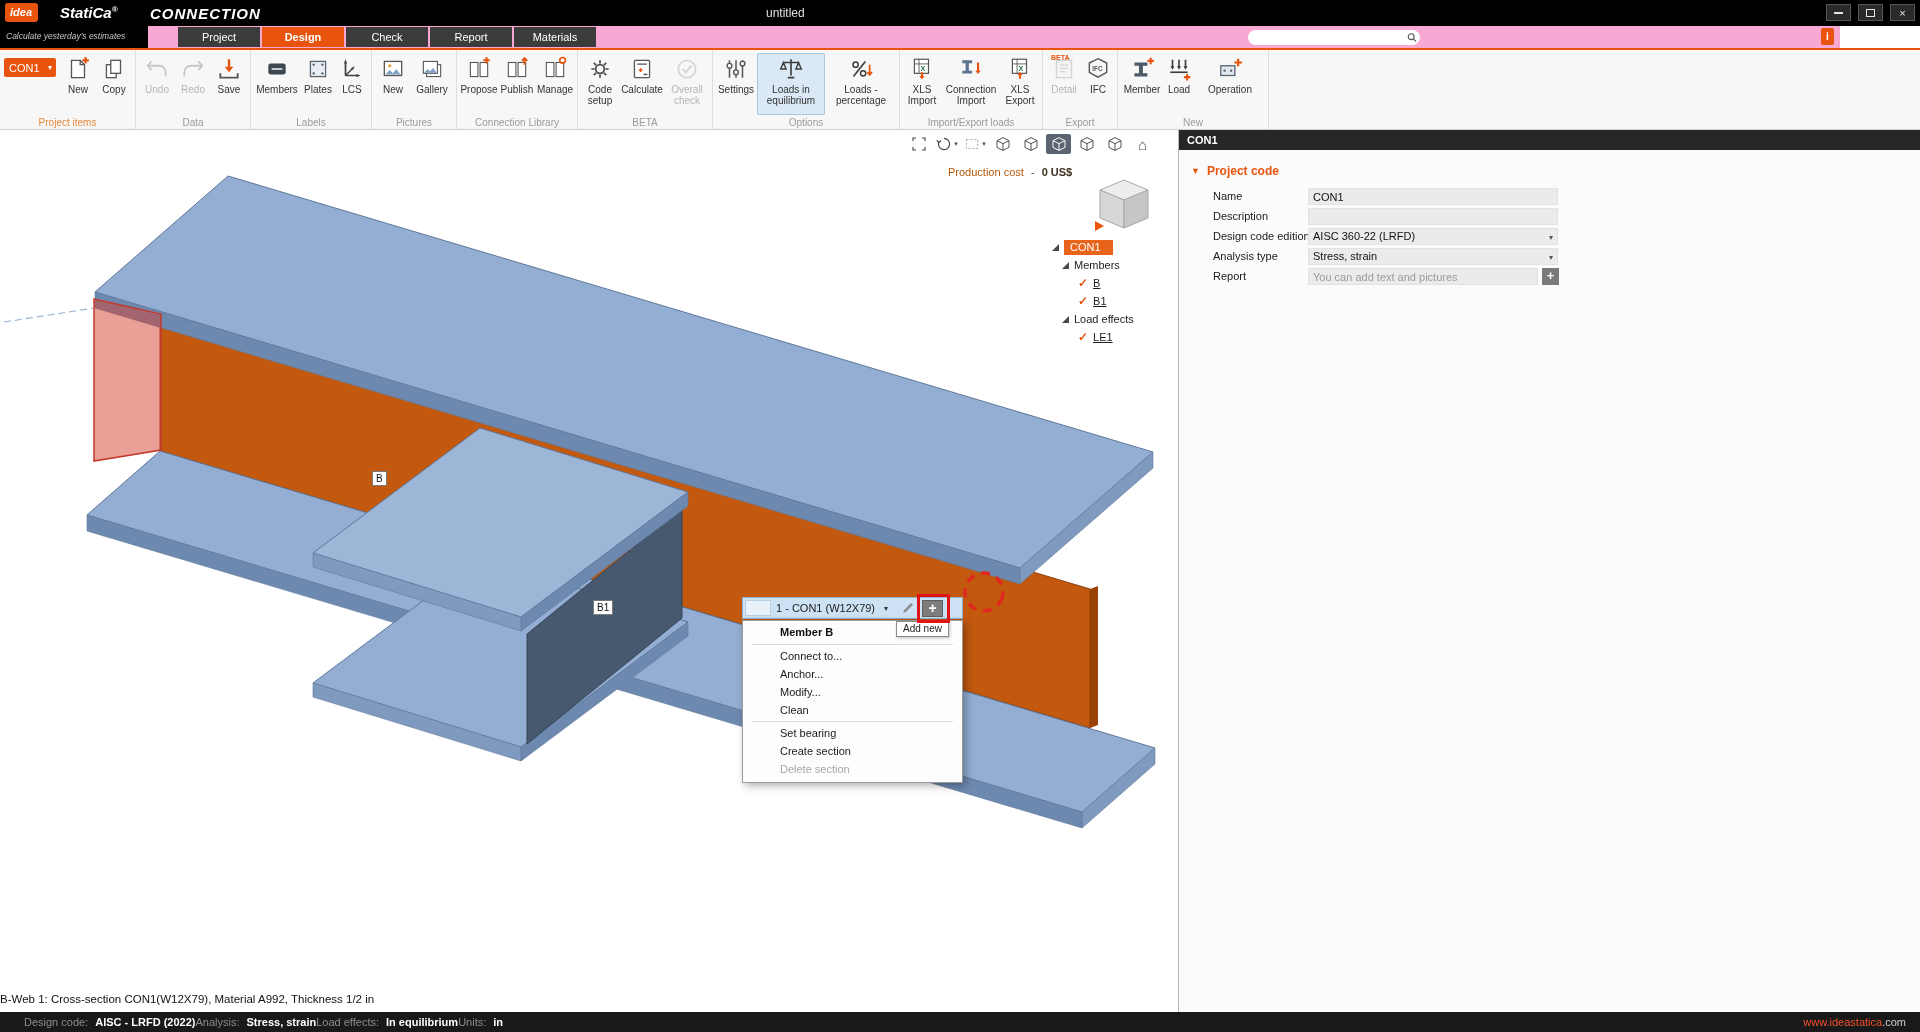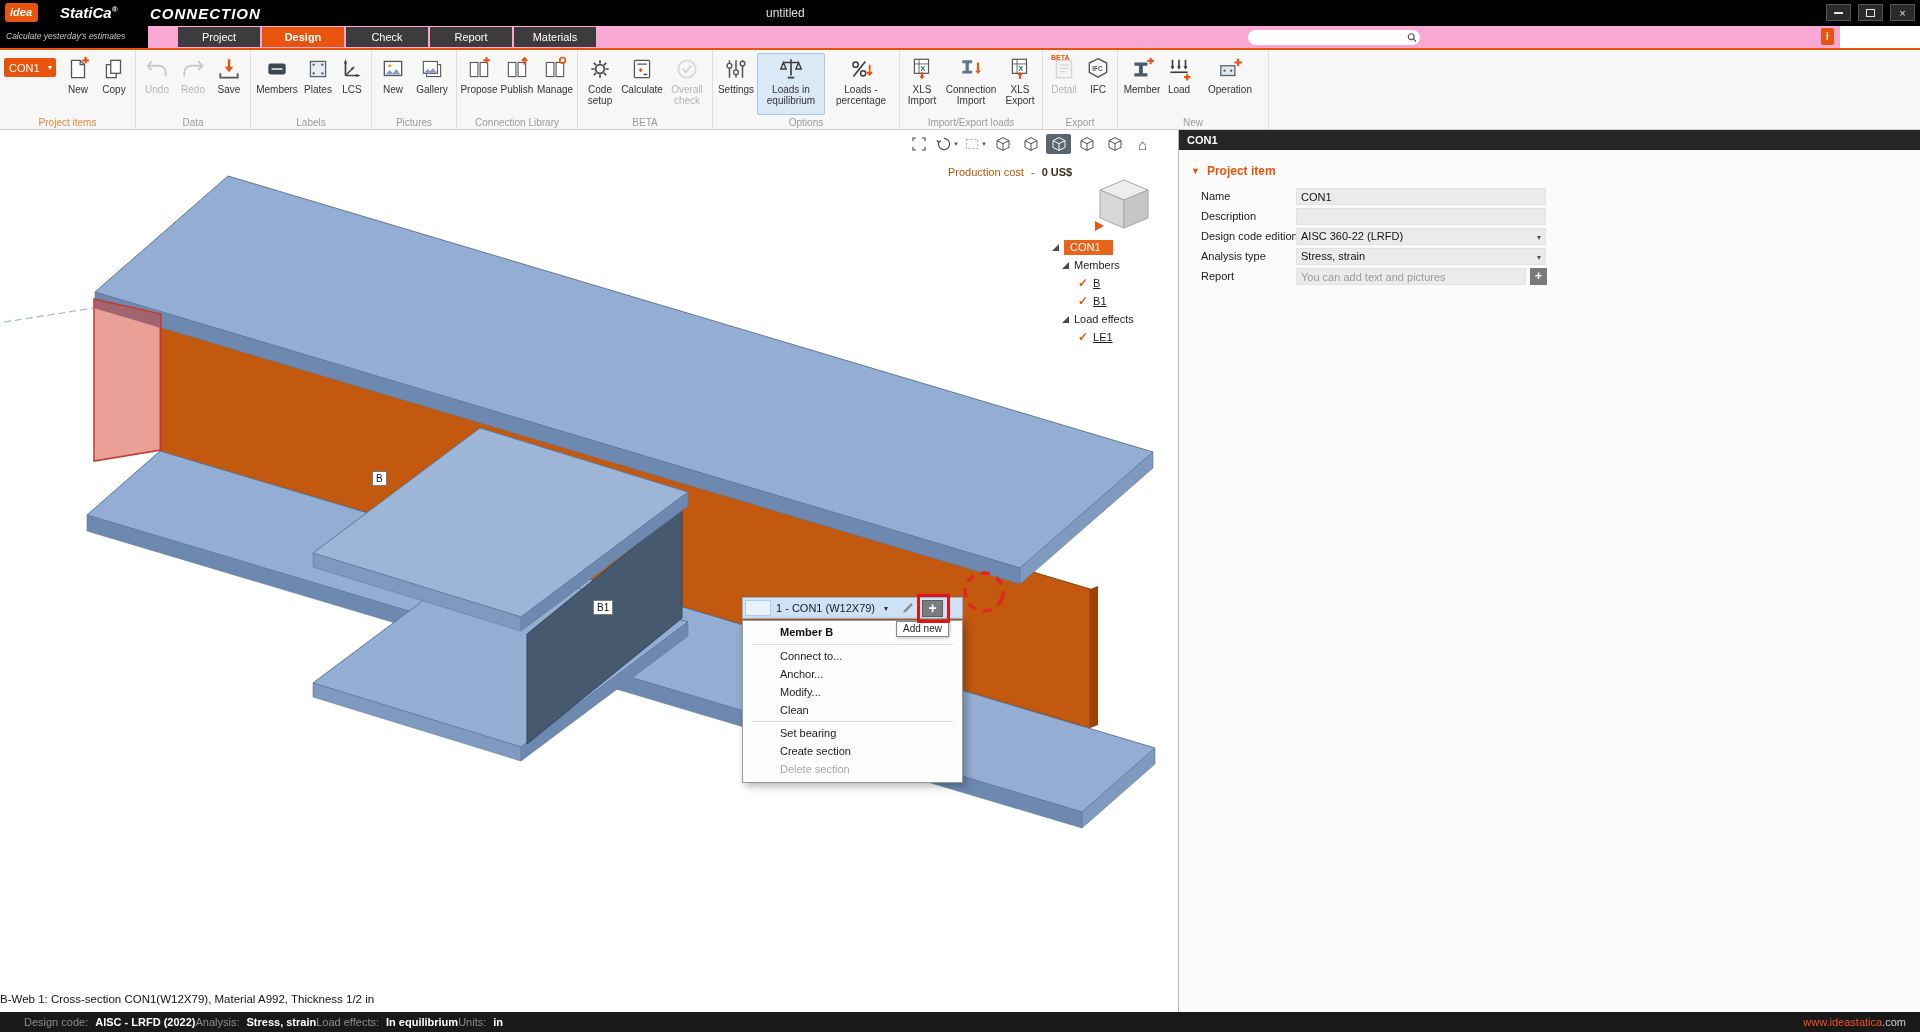--- a/index.html
+++ b/index.html
@@ -85,21 +85,21 @@
   .mm-item { padding-left:30px; height:18px; line-height:18px; font-size:11px; color:#1a1a1a; cursor:default; }
   .mm-item.disabled { color:#a6a6a6; }
   .mm-sep { height:1px; background:#dcdcdc; margin:2px 2px; }
   .vp-status { position:absolute; left:0; bottom:7px; font-size:11.5px; color:#111; z-index:5; }
   
   .panel { position:absolute; left:1178px; top:130px; width:742px; height:882px; background:#fbfbfb; border-left:1px solid #b9b9b9; }
   .phead { height:20px; background:#262626; color:#fff; font-size:11px; font-weight:bold; line-height:20px; padding-left:8px; }
   .psec { display:flex; align-items:center; margin:14px 0 10px 12px; }
   .psec .tri { color:#e8540e; font-size:9px; margin-right:7px; }
   .psec .ptitle { color:#e8540e; font-weight:bold; font-size:12px; }
-  .prow { position:relative; height:20px; margin-left:22px; font-size:11px; color:#1a1a1a; }
+  .prow { position:relative; height:20px; margin-left:34px; font-size:11px; color:#1a1a1a; }
   .plabel { line-height:17px; }
   .pctrl { position:absolute; left:95px; top:0; width:250px; height:17px; background:#ebebeb; border:1px solid #e2e2e2; font-size:11px; color:#111; font-family:"Liberation Sans",sans-serif; }
   input.pctrl { padding:0 4px; outline:none; }
   input.pctrl::placeholder { color:#9b9b9b; }
   .pselect { line-height:15px; padding:0 14px 0 4px; }
   .scaret { position:absolute; right:4px; top:1px; font-size:8px; color:#555; }
   .pctrl.reportinput { width:230px; }
   .paddbtn { position:absolute; left:329px; top:0; width:17px; height:17px; background:#7a7a7a; color:#fff; font-weight:bold; text-align:center; line-height:16px; font-size:13px; }
   
   .statusbar { position:absolute; left:0; top:1012px; width:1920px; height:20px; background:#191919; display:flex; align-items:center; font-size:11px; }
@@ -726,21 +726,21 @@
     <div class="mm-item disabled">Delete section</div>
   </div>
 
   <div class="vp-status">B-Web 1: Cross-section CON1(W12X79),  Material A992,  Thickness 1/2 in</div>
 </div>
 
 <div class="panel">
   <div class="phead">CON1</div>
   <div class="psec">
     <span class="tri">▼</span>
-    <span class="ptitle">Project item</span>
+    <span class="ptitle">Project code</span>
   </div>
   <div class="prow">
     <span class="plabel">Name</span>
     <input class="pctrl" value="CON1" style="">
   </div>
   <div class="prow">
     <span class="plabel">Description</span>
     <input class="pctrl" value="" style="">
   </div>
   <div class="prow">

